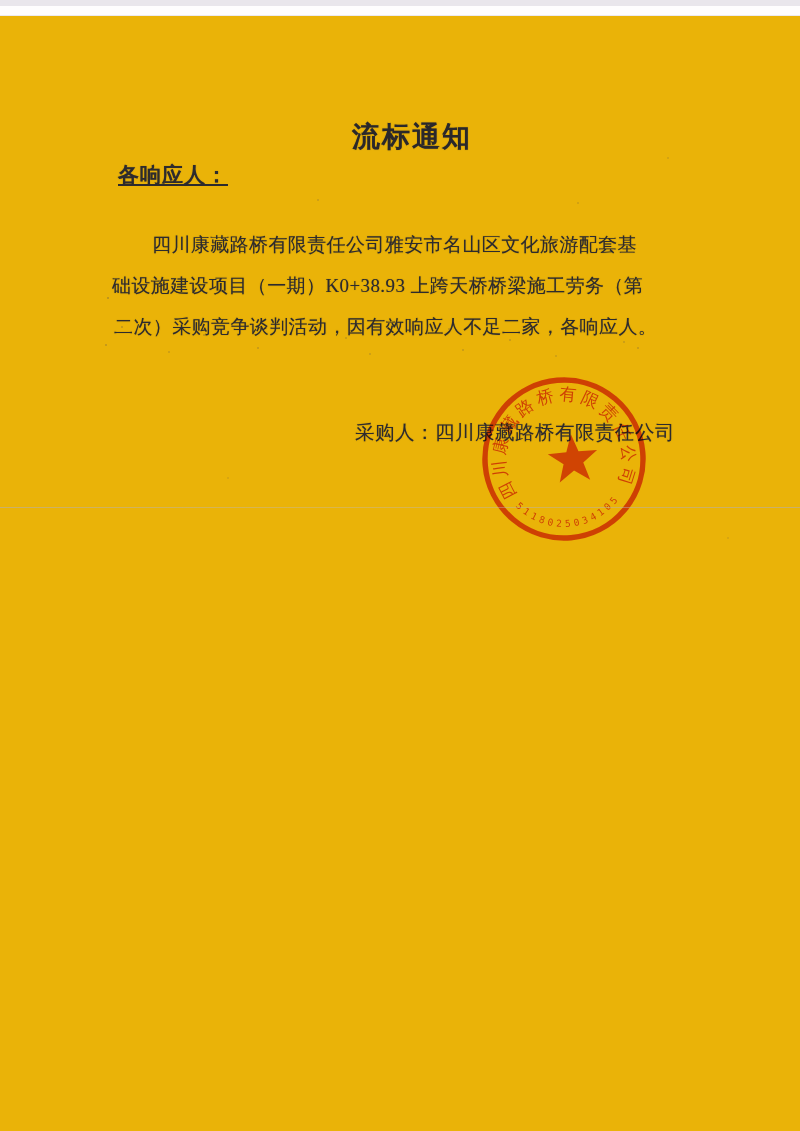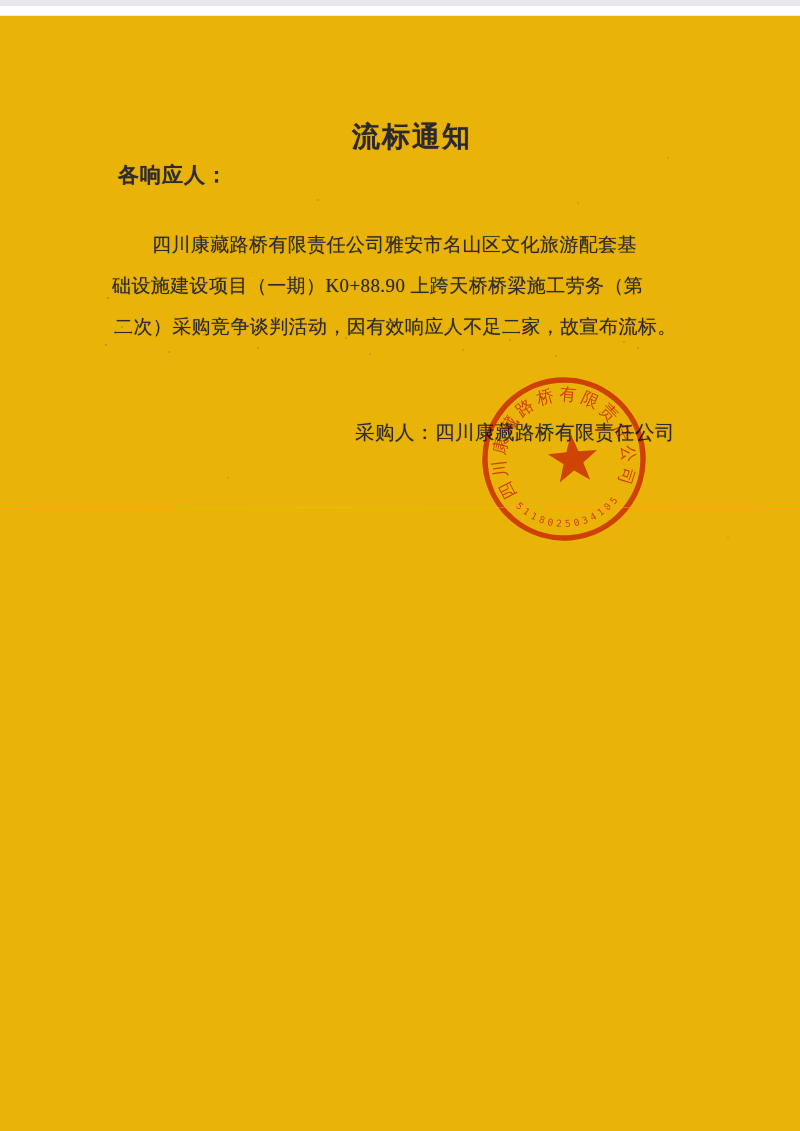--- a/index.html
+++ b/index.html
@@ -20,21 +20,21 @@
   .txt{
     position:absolute;color:#2d2b2d;
     text-shadow:0 0 1px rgba(55,50,55,.5);
     white-space:nowrap;
   }
   .title{
     left:0;top:112px;width:824px;text-align:center;
     font-size:28px;font-weight:700;letter-spacing:2px;color:#2a282a;
   }
   .salutation{
-    left:118px;top:155px;font-size:21px;font-weight:700;letter-spacing:1px;
+    left:118px;top:155px;font-size:21px;font-weight:700;letter-spacing:1px;text-decoration:underline;
   }
   .body-line{font-size:19px;letter-spacing:.4px;margin-top:23px;}
   .line-0{left:152px;top:203px;}
   .line-1{left:112px;top:244px;}
   .line-2{left:114px;top:285px;}
   .purchaser-line{
     left:355px;top:413px;font-size:19.5px;letter-spacing:.5px;text-align:right;
   }
   .date-line{
     left:492px;top:457px;font-size:19.5px;letter-spacing:1px;
@@ -69,22 +69,22 @@
 
 <div class="page">
   <div class="scan-top-strip"></div>
 
   <div class="txt title">流标通知</div>
 
   <div class="txt salutation">各响应人：</div>
 
   <div>
     <div class="txt body-line line-0">四川康藏路桥有限责任公司雅安市名山区文化旅游配套基</div>
-    <div class="txt body-line line-1">础设施建设项目（一期）K0+88.90 上跨天桥桥梁施工劳务（第</div>
-    <div class="txt body-line line-2">二次）采购竞争谈判活动，因有效响应人不足二家，故宣布流标。</div>
+    <div class="txt body-line line-1">础设施建设项目（一期）K0+38.93 上跨天桥桥梁施工劳务（第</div>
+    <div class="txt body-line line-2">二次）采购竞争谈判活动，因有效响应人不足二家，各响应人。</div>
   </div>
 
   <div class="txt purchaser-line">采购人：四川康藏路桥有限责任公司</div>
 
 
   <svg class="seal" viewBox="0 0 220 220">
     <defs>
       <path id="sealTopArc" d="M 61.7 143.9 A 59 59 0 1 1 158.3 143.9" fill="none"></path>
       <path id="sealBottomArc" d="M 48.4 138.7 A 68 68 0 0 0 171.6 138.7" fill="none"></path>
     </defs>

